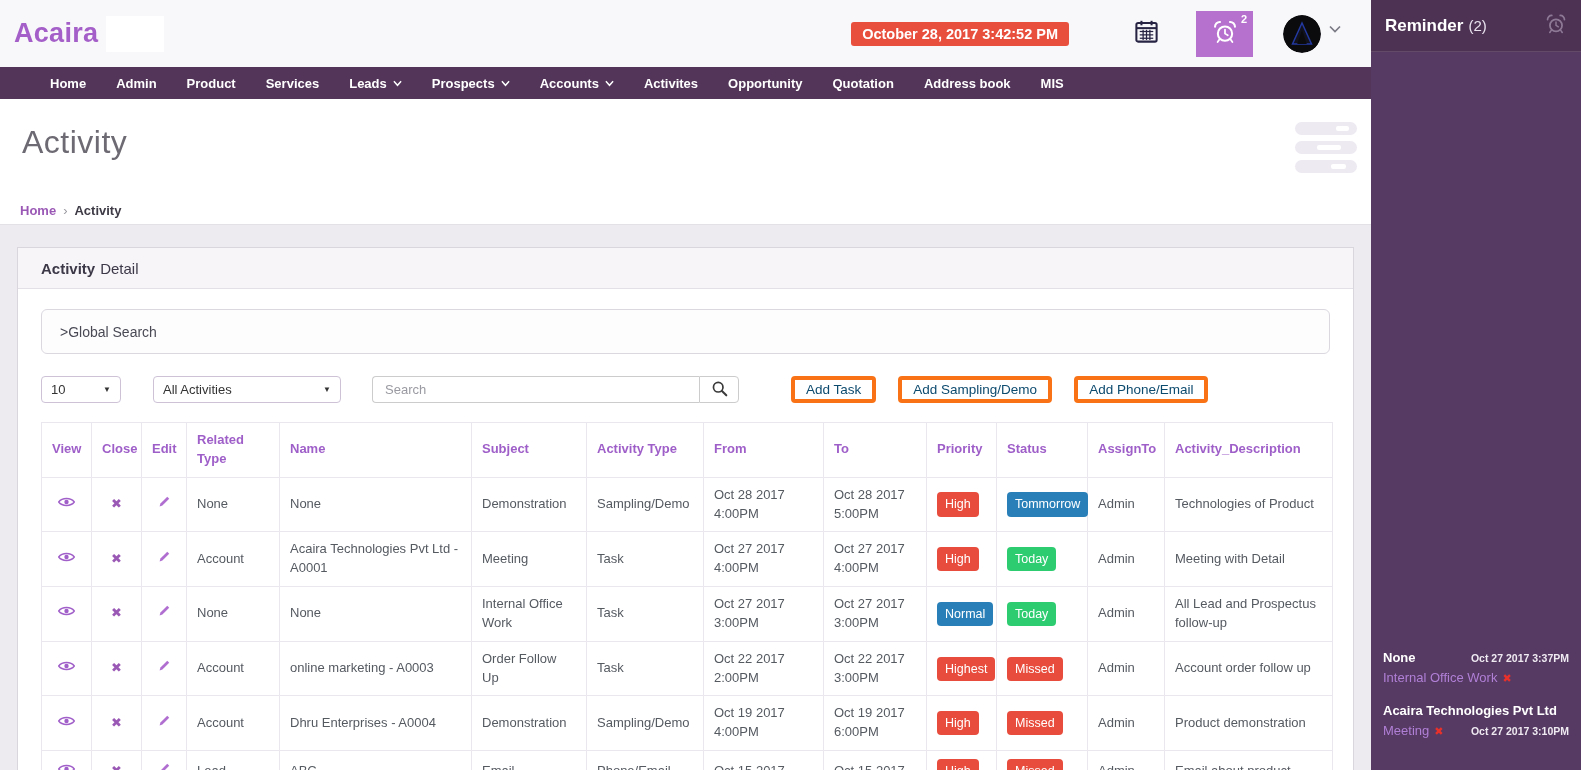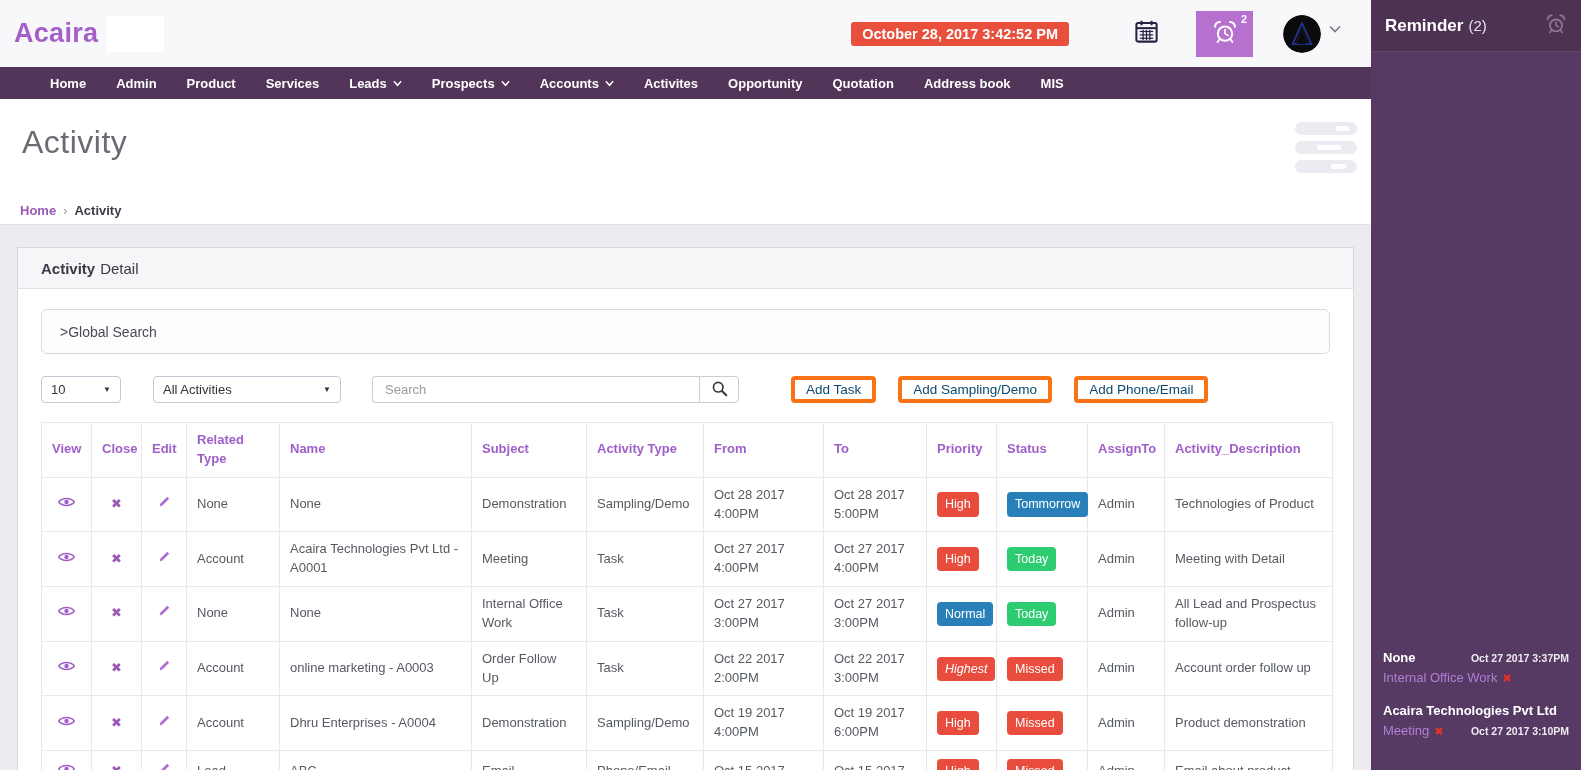--- a/index.html
+++ b/index.html
@@ -339,21 +339,21 @@
                   <td class="icon-cell"><span class="xglyph">✖</span></td>
                   <td class="icon-cell"><svg width="13" height="13" viewBox="0 0 16 16">
                       <path d="M2 14 L3 10.6 L11.4 2.2 L13.8 4.6 L5.4 13 Z" fill="#b06fd0"></path>
                     </svg></td>
                   <td>Account</td>
                   <td>online marketing - A0003</td>
                   <td>Order Follow Up</td>
                   <td>Task</td>
                   <td>Oct 22 2017 2:00PM</td>
                   <td>Oct 22 2017 3:00PM</td>
-                  <td><span class="badge" style="background: rgb(231, 76, 60); font-style: italic;">Highest</span></td>
+                  <td><span class="badge" style="background: rgb(231, 76, 60);">Highest</span></td>
                   <td><span class="badge" style="background: rgb(231, 76, 60);">Missed</span></td>
                   <td>Admin</td>
                   <td>Account order follow up</td>
                 </tr>
                 <tr>
                   <td class="icon-cell"><svg width="17" height="12" viewBox="0 0 24 16">
                       <path d="M1 8 C6 1.5 18 1.5 23 8 C18 14.5 6 14.5 1 8 Z" fill="none" stroke="#a05fc9" stroke-width="2.1"></path>
                       <circle cx="12" cy="8" r="3.1" fill="#a05fc9"></circle>
                     </svg></td>
                   <td class="icon-cell"><span class="xglyph">✖</span></td>

